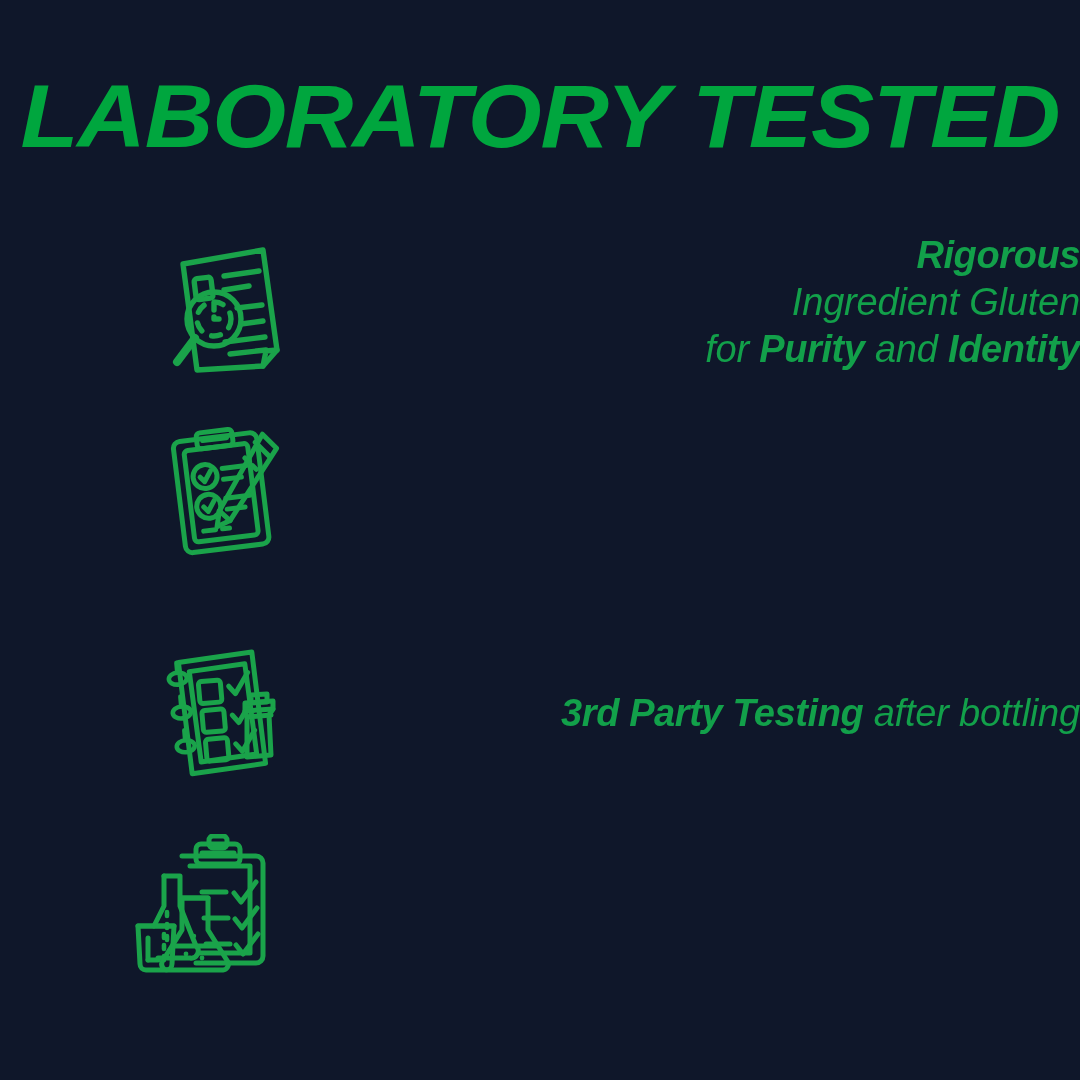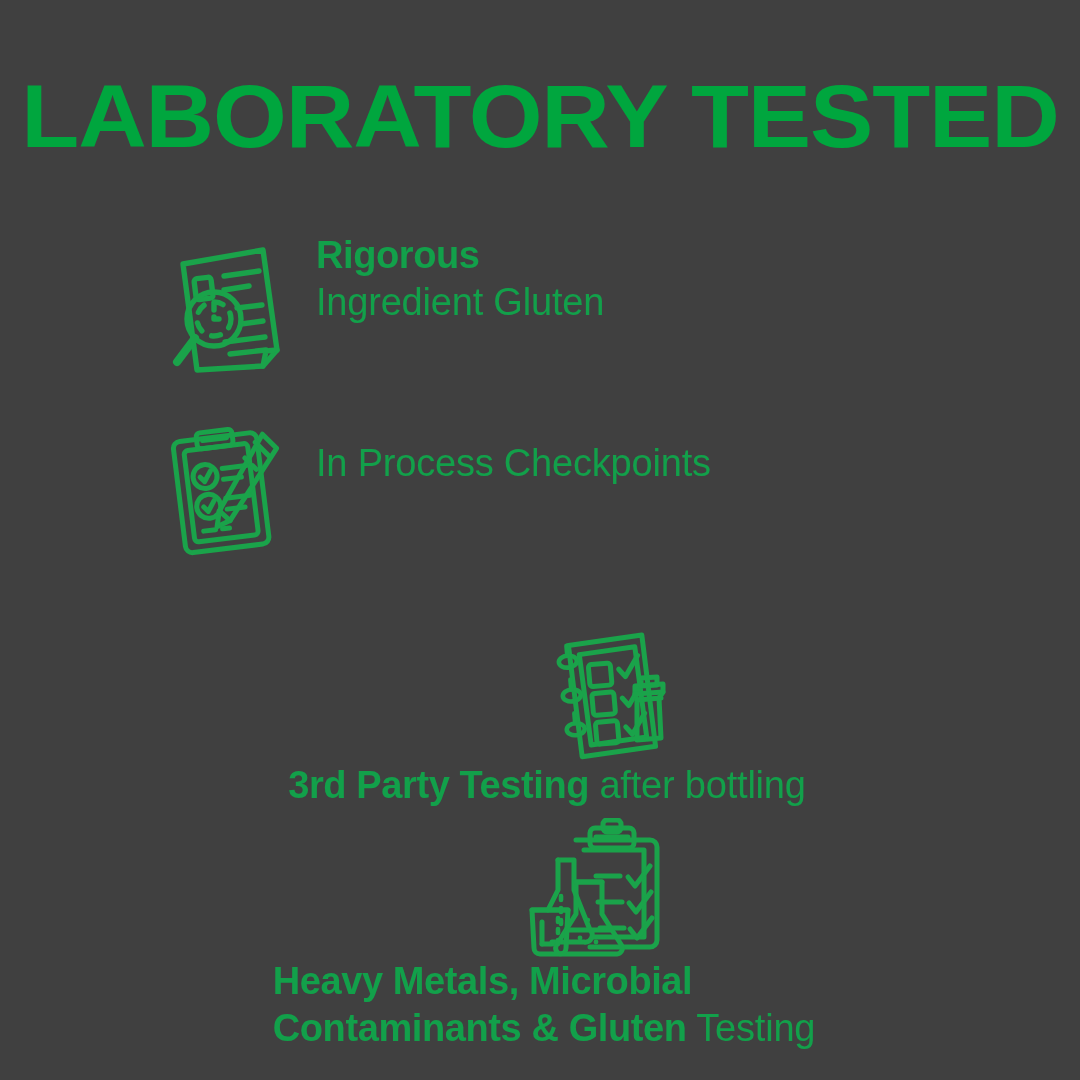--- a/index.html
+++ b/index.html
@@ -38,29 +38,30 @@
     transform-origin: center top;
     white-space: nowrap;
   }
 
   
   .rows {
     position: absolute;
     left: 0;
     top: 232px;
     width: 1080px;
+    text-align: right;
   }
   .row {
     display: flex;
     flex-direction: row;
     align-items: flex-start;
     width: 1080px;
     box-sizing: border-box;
   }
-  .row.center { align-items: center; flex-direction: column; }
+  .row.center { align-items: center; }
 
   .icon-cell {
     flex: 0 0 auto;
     display: flex;
     align-items: flex-start;
     justify-content: center;
   }
   .row.center .icon-cell { align-items: center; }
 
   .text-cell {
@@ -89,21 +90,21 @@
 
   #row-4 { height: 172px; margin-top: 22px; }
   #row-4 .icon-cell { width: 166px; margin-left: 126px; }
   #row-4 .text-cell { padding-left: 8px; }
 
   svg { display: block; }
 </style>
 </head>
 <body style="background: rgb(228, 245, 234);">
 
-<div class="poster" style="background: #404040;">
+<div class="poster" style="background: #0f172a; font-style: italic;">
 
   <div class="title" style="color: rgb(0, 166, 62);">LABORATORY TESTED</div>
 
   <div class="rows">
 
     <div class="row" id="row-1">
       <div class="icon-cell">
         <span>
           <svg width="120" height="140" viewBox="0 0 120 140" fill="none" stroke="#1aa34a" stroke-width="5.4" stroke-linecap="round" stroke-linejoin="round">
             <path d="M16 26 L96 12 L110 112 L96 128 L30 132 Z"></path>
@@ -118,20 +119,21 @@
             <circle cx="47" cy="81" r="27"></circle>
             <path d="M47 65 L47 81 L58 81" stroke-dasharray="7 7"></path>
             <circle cx="47" cy="81" r="17" stroke-dasharray="9 11"></circle>
             <path d="M28 100 L10 124" stroke-width="8"></path>
           </svg>
         </span>
       </div>
       <div class="text-cell" style="color: rgb(18, 160, 74);">
           <span class="ln"><b>Rigorous</b></span>
           <span class="ln"><span>Ingredient Gluten</span></span>
+          <span class="ln"><span>for </span><b>Purity</b><span> and </span><b>Identity</b></span>
         </div>
     </div>
 
     <div class="row" id="row-2">
       <div class="icon-cell">
         <span>
           <svg width="124" height="130" viewBox="0 0 124 130" fill="none" stroke="#1aa34a" stroke-width="5" stroke-linecap="round" stroke-linejoin="round">
             <g transform="rotate(-7 62 65)">
               <rect x="14" y="10" width="84" height="112" rx="7"></rect>
               <rect x="24" y="20" width="64" height="92" rx="4"></rect>
@@ -150,21 +152,20 @@
             <g transform="rotate(8 78 60)">
               <path d="M90 6 L106 18 L70 96 L58 104 L58 88 Z"></path>
               <path d="M84 15 L100 27"></path>
               <path d="M58 88 L70 96"></path>
               <path d="M76 32 L92 44" stroke-dasharray="5 6"></path>
             </g>
           </svg>
         </span>
       </div>
       <div class="text-cell" style="color: rgb(18, 160, 74);">
-          <span class="ln"><span>In Process Checkpoints</span></span>
         </div>
     </div>
 
     <div class="row center" id="row-3">
       <div class="icon-cell">
         <span>
           <svg width="128" height="132" viewBox="0 0 128 132" fill="none" stroke="#1aa34a" stroke-width="5" stroke-linecap="round" stroke-linejoin="round">
             <g transform="rotate(-5 60 66)">
               <path d="M22 12 L96 8 L100 120 L26 124 Z"></path>
               <path d="M32 22 L88 19 L92 110 L36 113 Z"></path>
@@ -227,20 +228,16 @@
             <circle cx="60" cy="102" r="2.2" fill="#1aa34a" stroke="none"></circle>
 
             <path d="M4 92 L40 92 L38 130 A6 6 0 0 1 32 136 L12 136 A6 6 0 0 1 6 130 Z"></path>
             <path d="M4 92 L40 92"></path>
             <path d="M14 104 L14 126"></path>
             <path d="M14 126 L24 126"></path>
             <path d="M30 100 L30 126" stroke-dasharray="4 7" stroke-width="4.6"></path>
           </svg>
         </span>
       </div>
-      <div class="text-cell" style="color: rgb(18, 160, 74);">
-          <span class="ln"><b>Heavy Metals, Microbial</b></span>
-          <span class="ln"><b>Contaminants &amp; Gluten</b><span> Testing</span></span>
-        </div>
     </div>
 
   </div>
 </div>
 
 </body></html>

